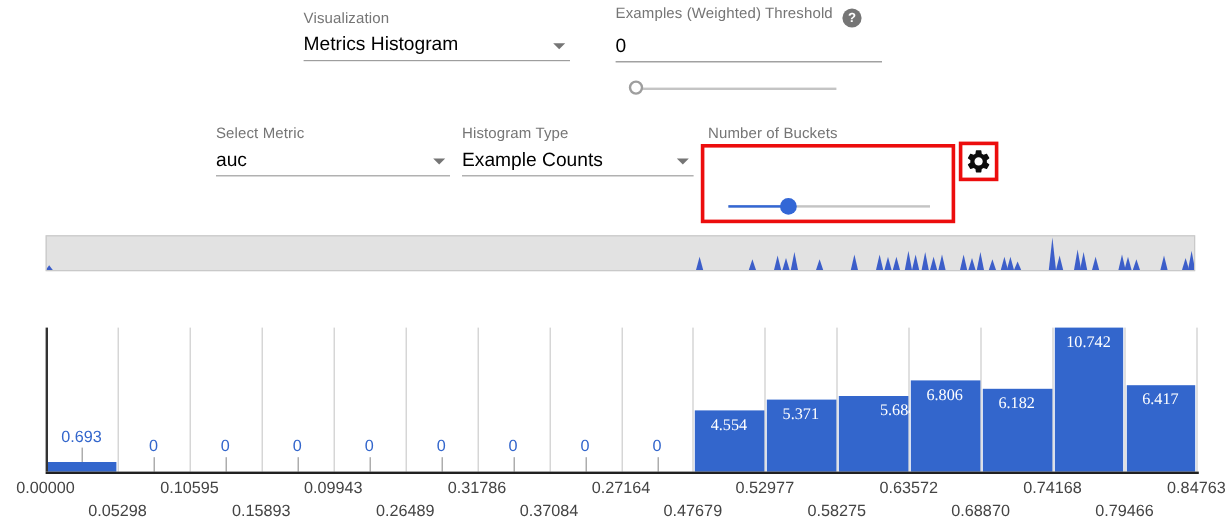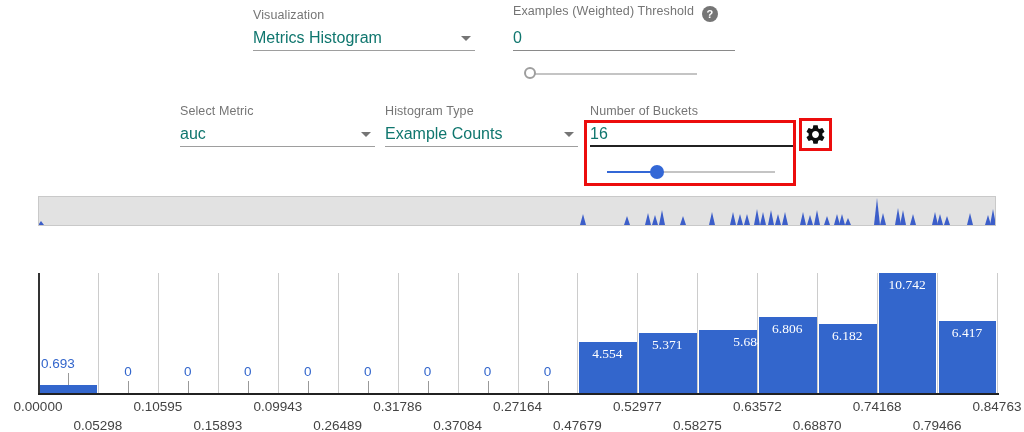--- a/index.html
+++ b/index.html
@@ -4,21 +4,21 @@
 <style>
   * { margin:0; padding:0; box-sizing:border-box; }
   html,body { background:#fff; }
   .stage {
     position:relative; width:1024px; height:432px; overflow:hidden;
     font-family:"Liberation Sans","DejaVu Sans",sans-serif; background:#fff;
   }
   .ctl { position:absolute; }
   .ctl-label { font-size:12.5px; color:#757575; letter-spacing:.1px; }
   .ctl-value {
-    margin-top:5px; font-size:16px; color:#0f766e; height:24px; line-height:22px;
+    margin-top:5px; font-size:16px; color:#000000; height:24px; line-height:22px;
     border-bottom:1px solid #9e9e9e; position:relative; padding-bottom:20px;
   }
   .ctl-value.dark-line { border-bottom:2px solid #212121; }
   .dd-arrow {
     position:absolute; right:4px; top:9px; width:0; height:0;
     border-left:5px solid transparent; border-right:5px solid transparent;
     border-top:5px solid #757575;
   }
   .help-icon {
     display:inline-block; width:16px; height:16px; border-radius:50%;
@@ -95,23 +95,20 @@
   <div class="ctl" style="left:385px; top:104px; width:193px;">
     <div class="ctl-label">Histogram Type</div>
     <div class="ctl-value">
       <span>Example Counts</span>
       <span class="dd-arrow"></span>
     </div>
   </div>
 
   <div class="ctl" style="left:590px; top:104px; width:200px;">
     <div class="ctl-label">Number of Buckets</div>
-    <div class="ctl-value dark-line" style="width:203px;">
-      <span>16</span>
-    </div>
   </div>
   <div class="red-box" style="left:584px; top:120px; width:212px; height:66px;"></div>
 
   <div>
     <div class="slider-track" style="left:607px; top:171px; width:168px;"></div>
     <div class="slider-fill" id="buckets-fill" style="left: 607px; top: 171px; width: 50.4px;"></div>
     <div class="thumb-dot" id="buckets-thumb" style="left: 650.4px; top: 165px;"></div>
   </div>
 
   <div class="gear-box">
@@ -173,21 +170,21 @@
       <div class="gridline" style="left:637.4px; top:273px; height:120px;"></div>
       <div class="gridline" style="left:697.3px; top:273px; height:120px;"></div>
       <div class="gridline" style="left:757.3px; top:273px; height:120px;"></div>
       <div class="gridline" style="left:817.2px; top:273px; height:120px;"></div>
       <div class="gridline" style="left:877.1px; top:273px; height:120px;"></div>
       <div class="gridline" style="left:937.1px; top:273px; height:120px;"></div>
       <div class="gridline" style="left:997.0px; top:273px; height:120px;"></div>
       <div class="y-axis-line" style="left:38px; top:273px; height:120px;"></div>
       <div class="bar" style="left:39.5px; top:385.3px; width:57.9px; height:7.7px; background:#3366cc;"></div>
       <div class="anno-stem" style="left:68.0px; top:373.3px; height:12px;"></div>
-      <div class="bar-label-out" style="left:28px; top:356.3px; width:60px; color:#3366cc;">0.693</div>
+      <div class="bar-label-out" style="left:38.0px; top:356.3px; width:60px; color:#3366cc;">0.693</div>
       <div class="anno-stem" style="left:127.9px; top:381.0px; height:12px;"></div>
       <div class="bar-label-out" style="left:97.9px; top:364.0px; width:60px; color:#3366cc;">0</div>
       <div class="anno-stem" style="left:187.8px; top:381.0px; height:12px;"></div>
       <div class="bar-label-out" style="left:157.8px; top:364.0px; width:60px; color:#3366cc;">0</div>
       <div class="anno-stem" style="left:247.8px; top:381.0px; height:12px;"></div>
       <div class="bar-label-out" style="left:217.8px; top:364.0px; width:60px; color:#3366cc;">0</div>
       <div class="anno-stem" style="left:307.7px; top:381.0px; height:12px;"></div>
       <div class="bar-label-out" style="left:277.7px; top:364.0px; width:60px; color:#3366cc;">0</div>
       <div class="anno-stem" style="left:367.7px; top:381.0px; height:12px;"></div>
       <div class="bar-label-out" style="left:337.7px; top:364.0px; width:60px; color:#3366cc;">0</div>

